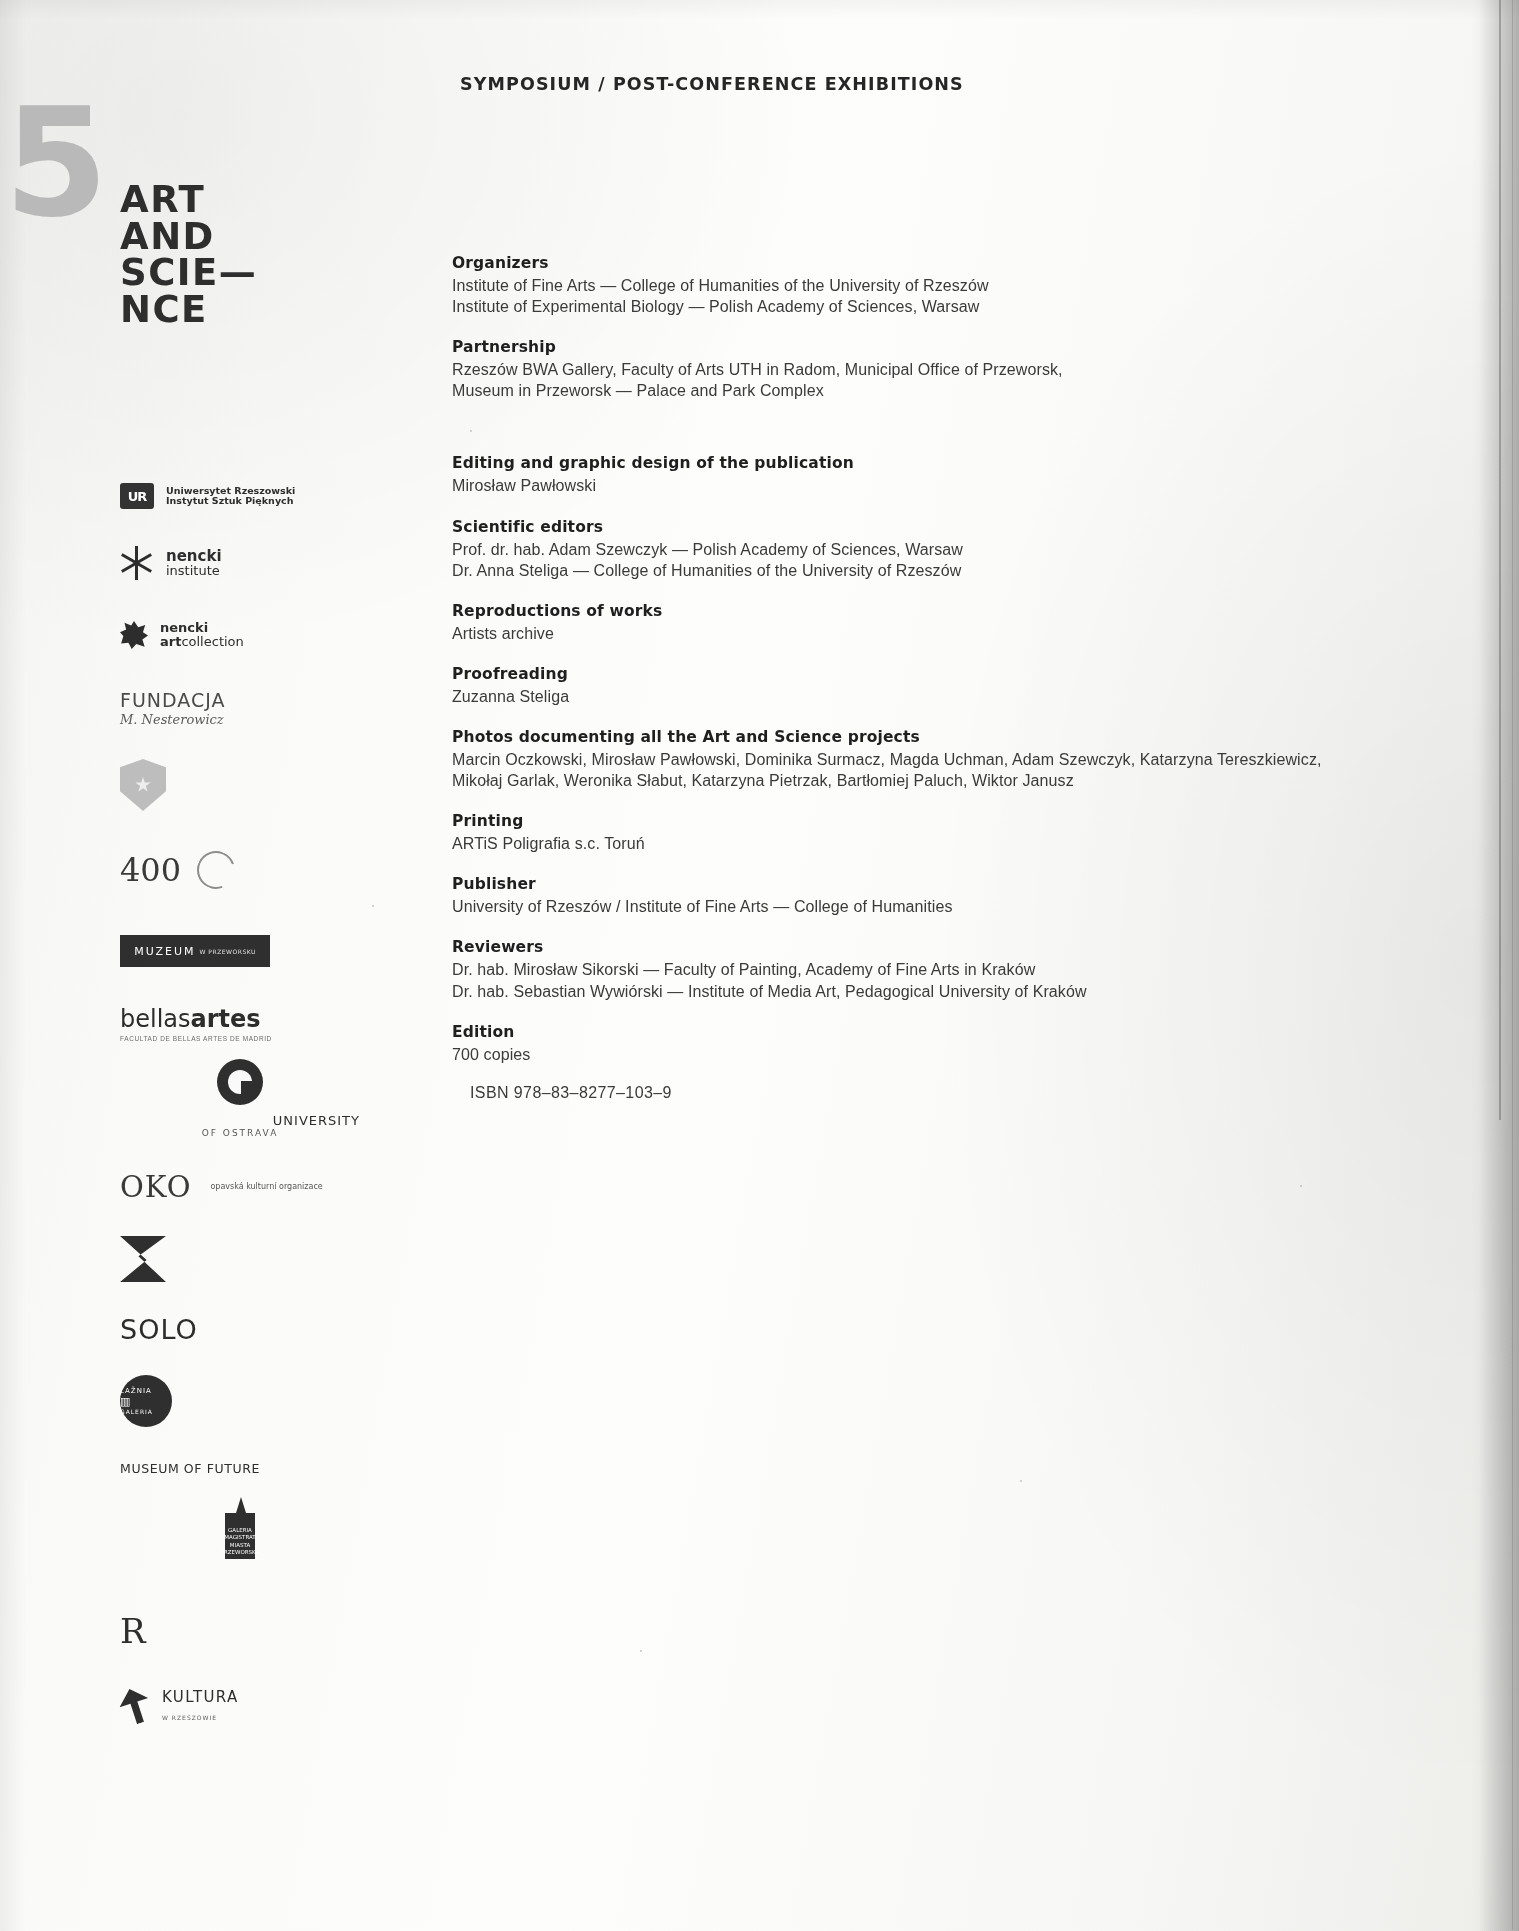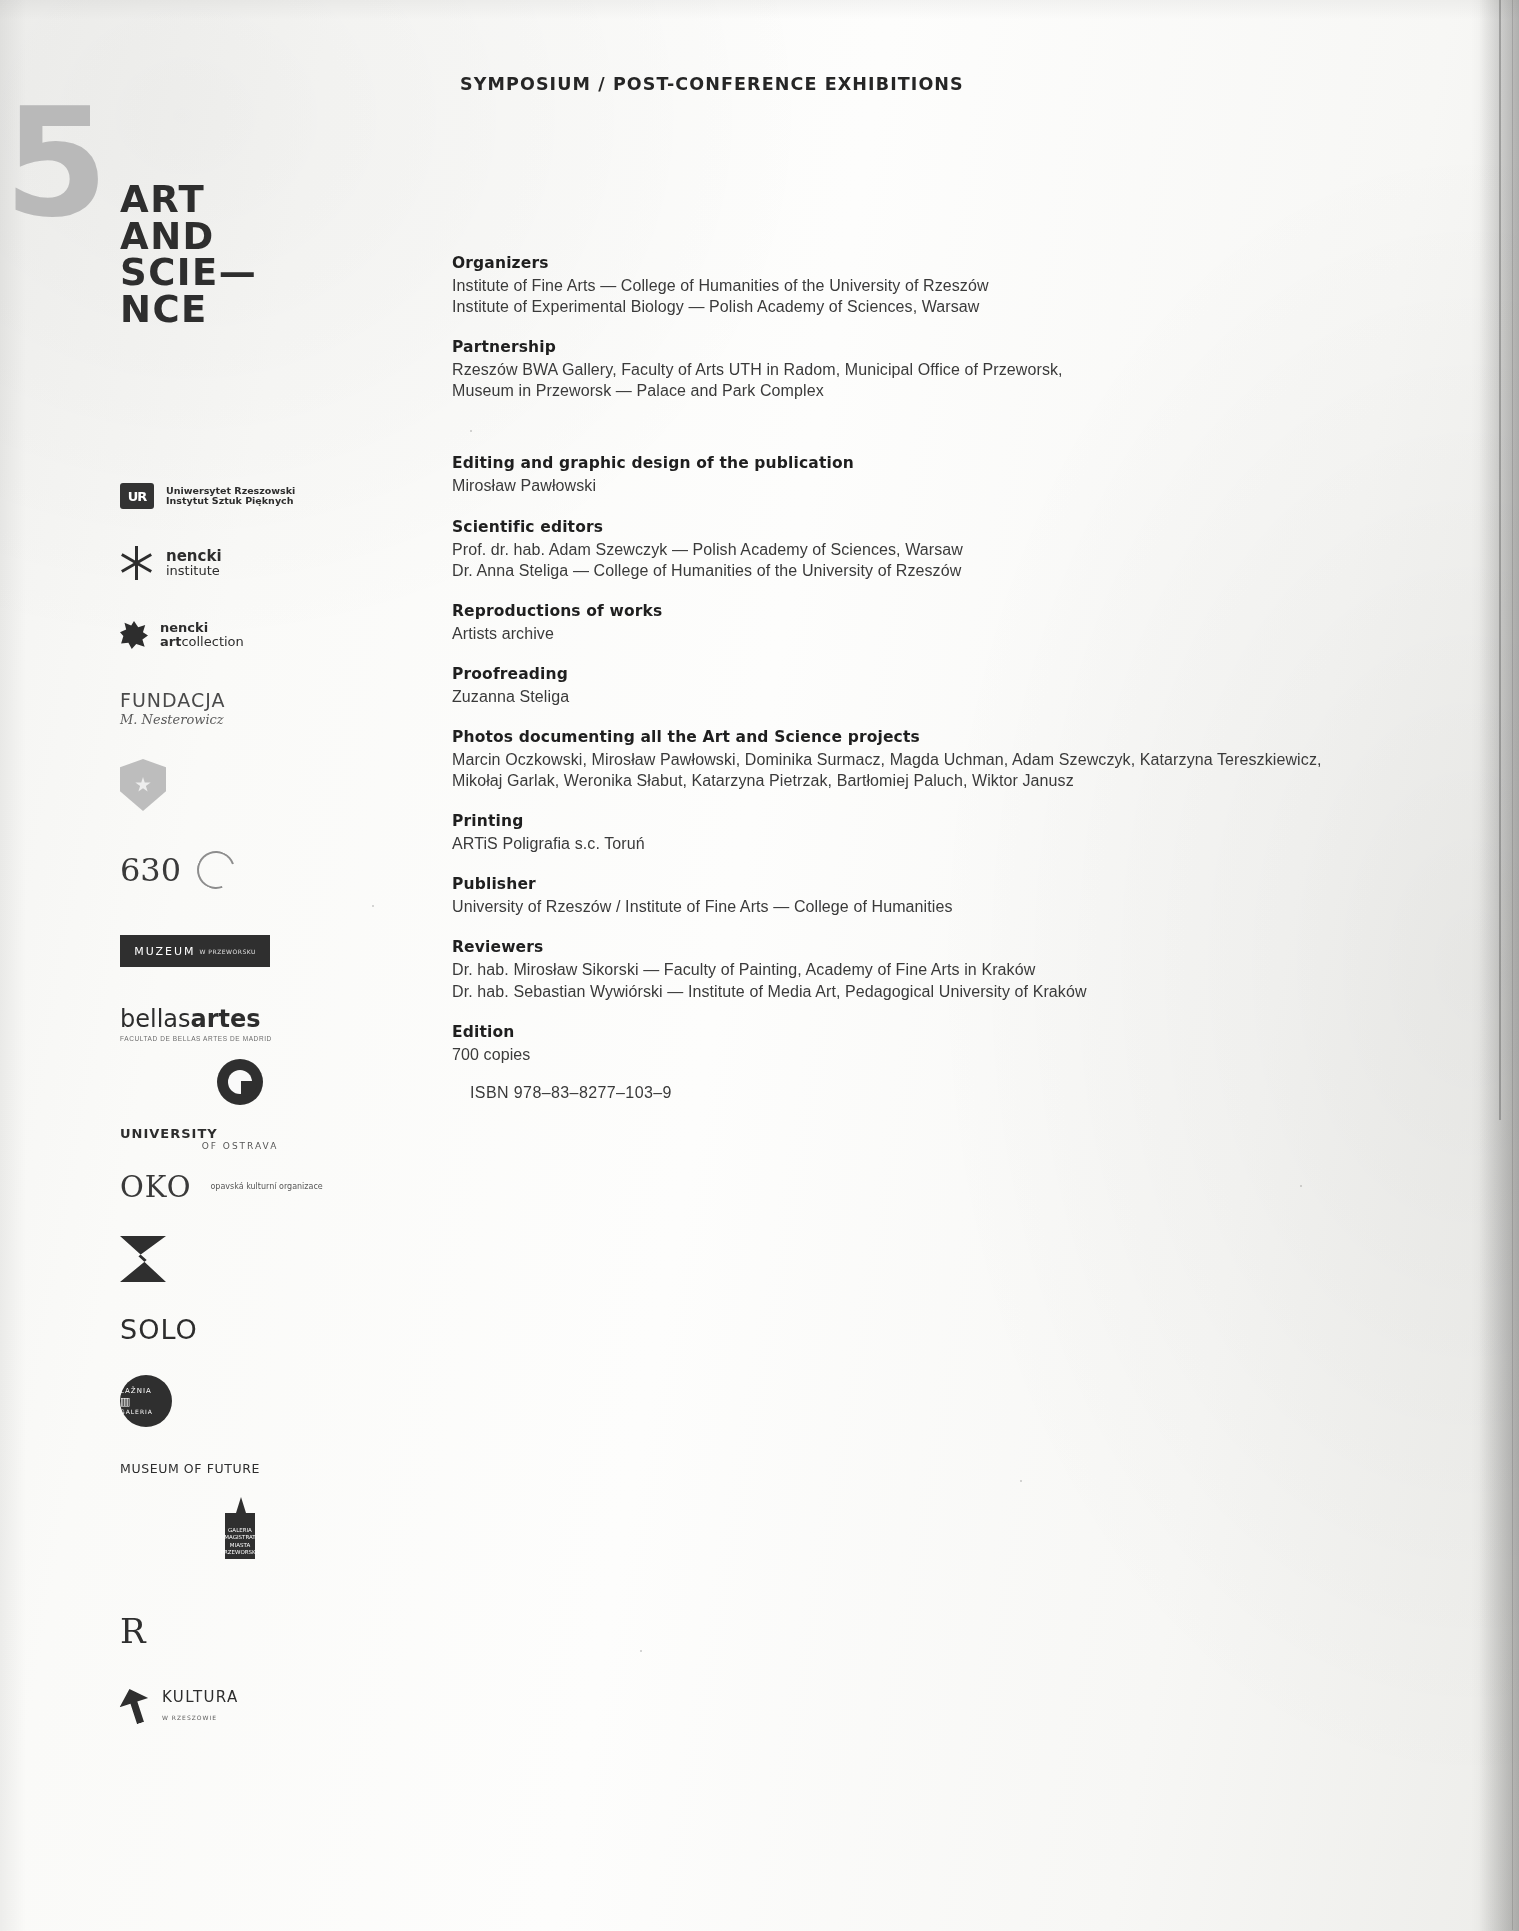--- a/index.html
+++ b/index.html
@@ -263,21 +263,21 @@
     width: 24px; height: 24px; border-radius: 50%;
     background: #fafafa;
   }
   .l-ostrava .circ::before {
     content: ""; position: absolute; left: 24px; top: 22px;
     width: 16px; height: 16px; background: #2f2f2f;
     border-radius: 0 0 14px 0; z-index: 2;
   }
   .l-ostrava .t1 {
     font-family: "DejaVu Sans", sans-serif; font-size: 13px;
-    letter-spacing: 1px; text-align: left; margin-top: 21px; font-weight: bold;
+    letter-spacing: 1px; text-align: right; margin-top: 8px;
   }
   .l-ostrava .t2 {
     font-family: "DejaVu Sans", sans-serif; font-size: 9px;
     letter-spacing: 2px; text-align: center; color: #565656;
   }
 
   .l-oko .t {
     font-family: "DejaVu Serif", serif;
     font-size: 29px; letter-spacing: 1px; color: #3a3a3a;
   }
@@ -491,21 +491,21 @@
   </div>
 
   <div class="logo-slot l-shield" style="height:80px;">
     <div class="sh">
         <i></i>
       </div>
   </div>
 
   <div class="logo-slot l-630" style="height:90px;">
     <div class="logo-inner">
-      <span class="num">630</span>
+      <span class="num">400</span>
       <span class="ring"></span>
     </div>
   </div>
 
   <div class="logo-slot l-muzeum" style="height:72px;">
     <div class="box">
       <span>MUZEUM</span>
       <span class="sub">W PRZEWORSKU</span>
     </div>
   </div>

